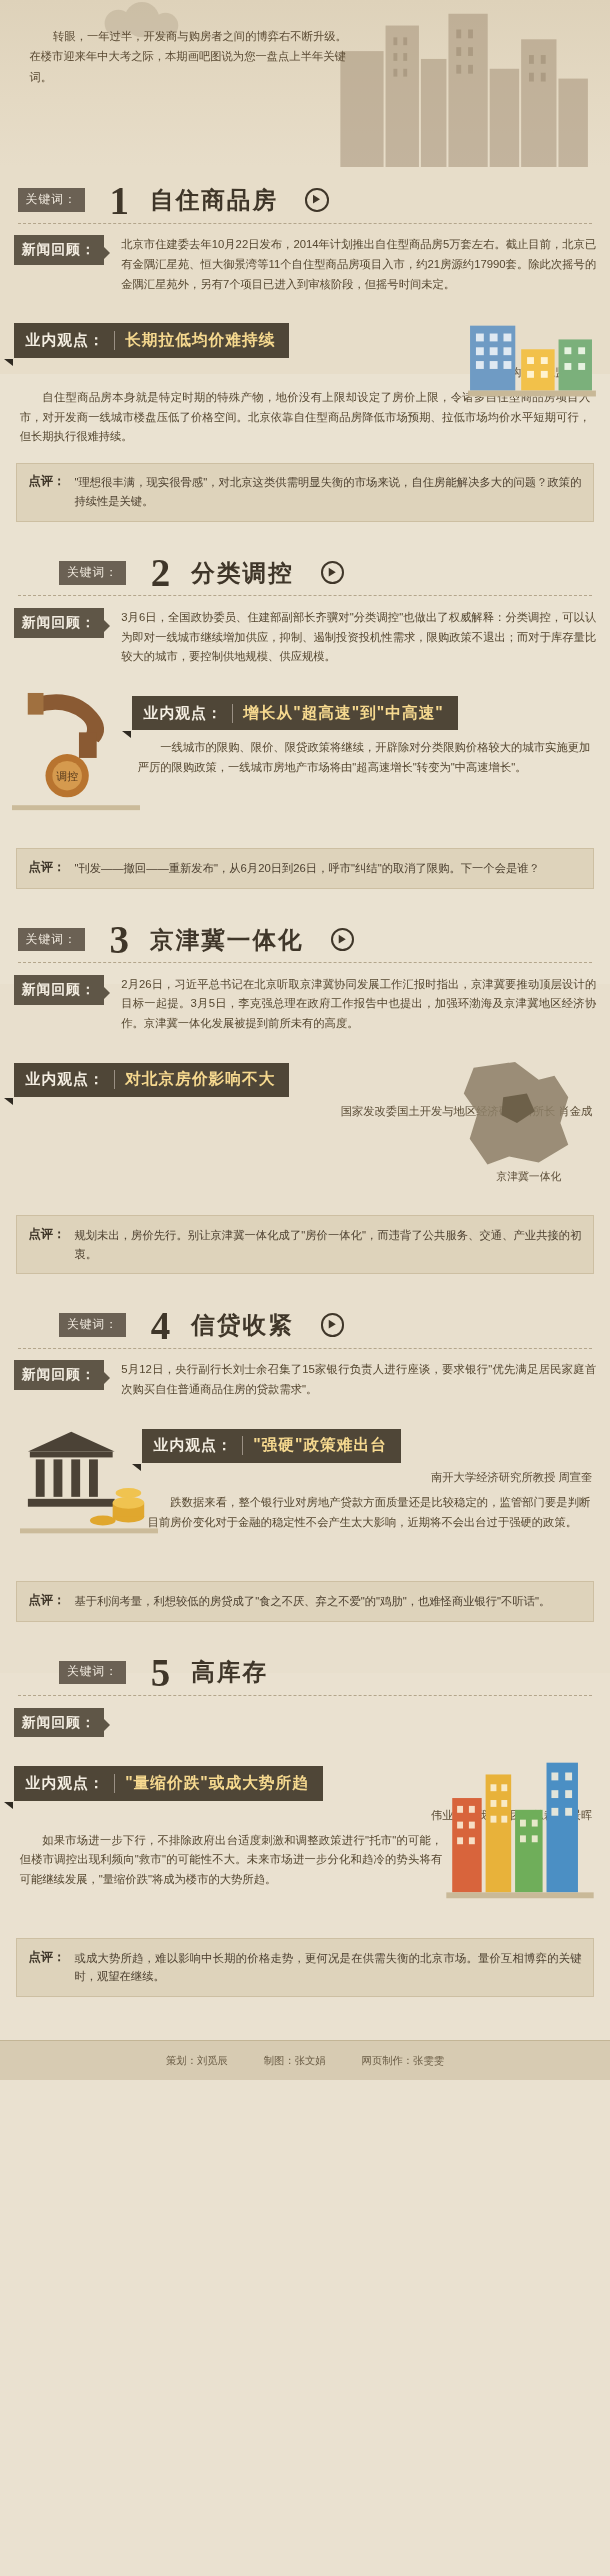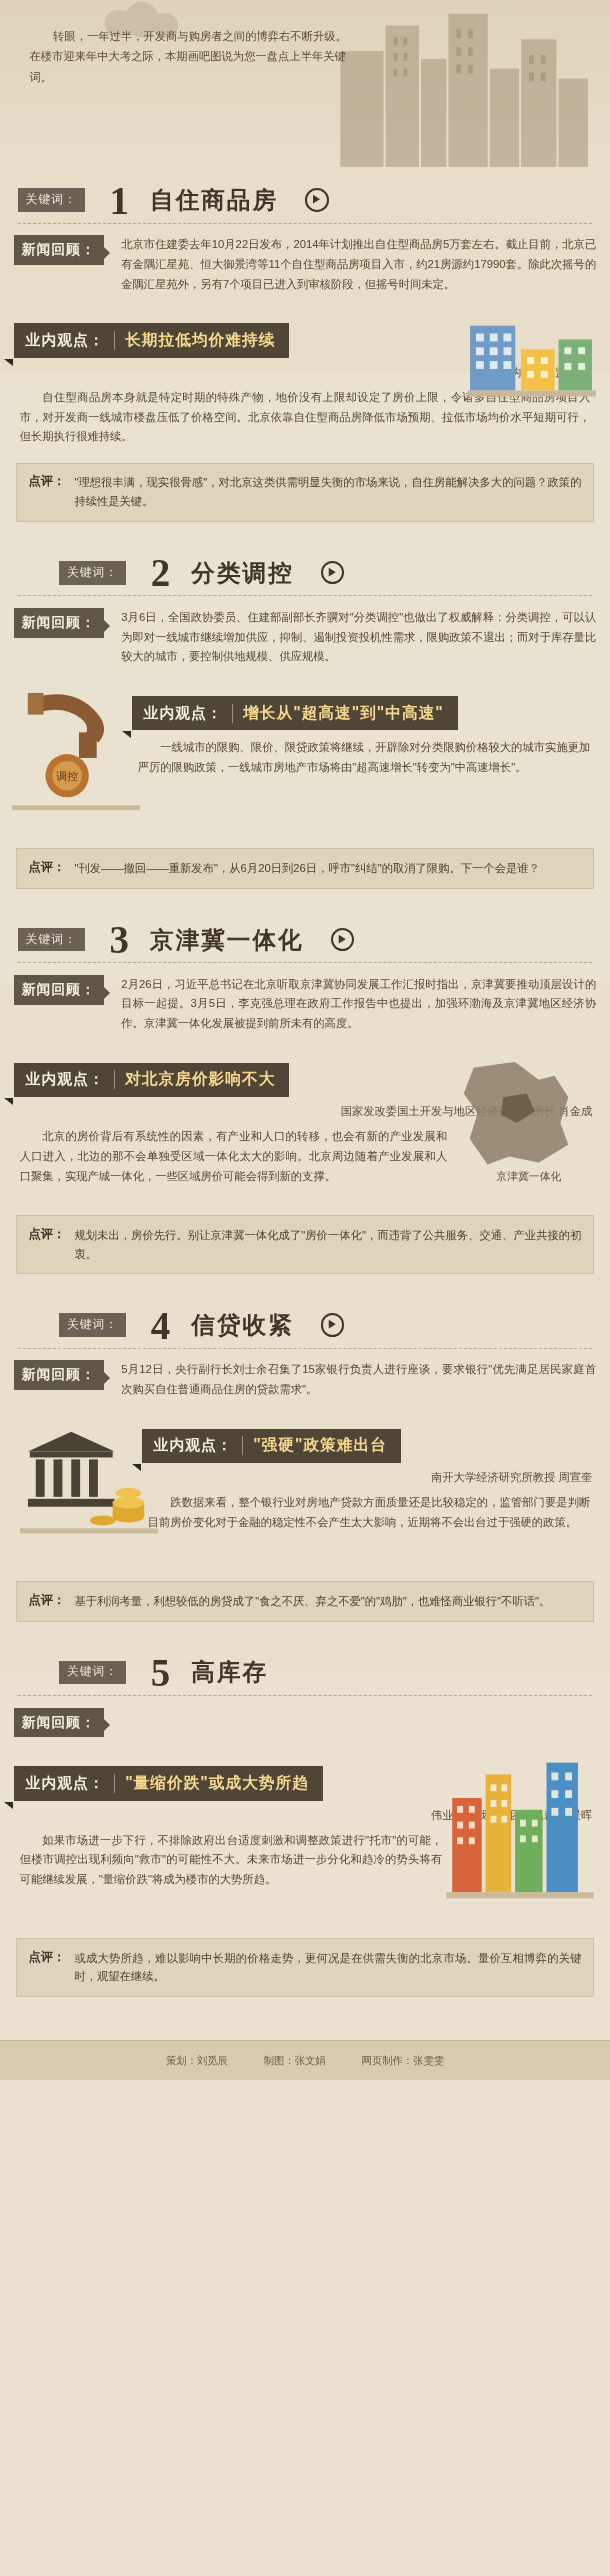--- a/index.html
+++ b/index.html
@@ -351,21 +351,20 @@
       <svg class="img-ph" style="right:3.9px;top:2px;" width="148" height="138" viewBox="0 0 150 140">
         <path d="M30 14 L72 8 L96 26 L112 22 L126 44 L118 70 L126 92 L96 110 L66 104 L44 112 L26 86 L34 60 L20 40 Z" fill="#8d7f67" opacity="0.85"></path>
         <path d="M60 44 L84 40 L92 58 L74 70 L58 62 Z" fill="#6d6049"></path>
         <text x="86" y="128" font-size="11" fill="#5b4d37" text-anchor="middle" font-family="Liberation Sans, sans-serif">京津冀一体化</text>
       </svg>
       <div class="op-bar">
         <span class="op-label">业内观点：</span>
         <span class="op-quote">对北京房价影响不大</span>
       </div>
       <div class="op-author">国家发改委国土开发与地区经济研究所所长 肖金成</div>
-      <div class="op-text" style="padding-right:143px;">北京的房价背后有系统性的因素，有产业和人口的转移，也会有新的产业发展和人口进入，北边的那不会单独受区域一体化太大的影响。北京周边随着产业发展和人口聚集，实现产城一体化，一些区域房价可能会得到新的支撑。</div>
     </div>
 
     <div class="comment">
       <span class="c-label">点评：</span>
       <span class="c-text">规划未出，房价先行。别让京津冀一体化成了"房价一体化"，而违背了公共服务、交通、产业共接的初衷。</span>
     </div>
   </div>
 
   <div class="sec">
     <div class="kw right">

